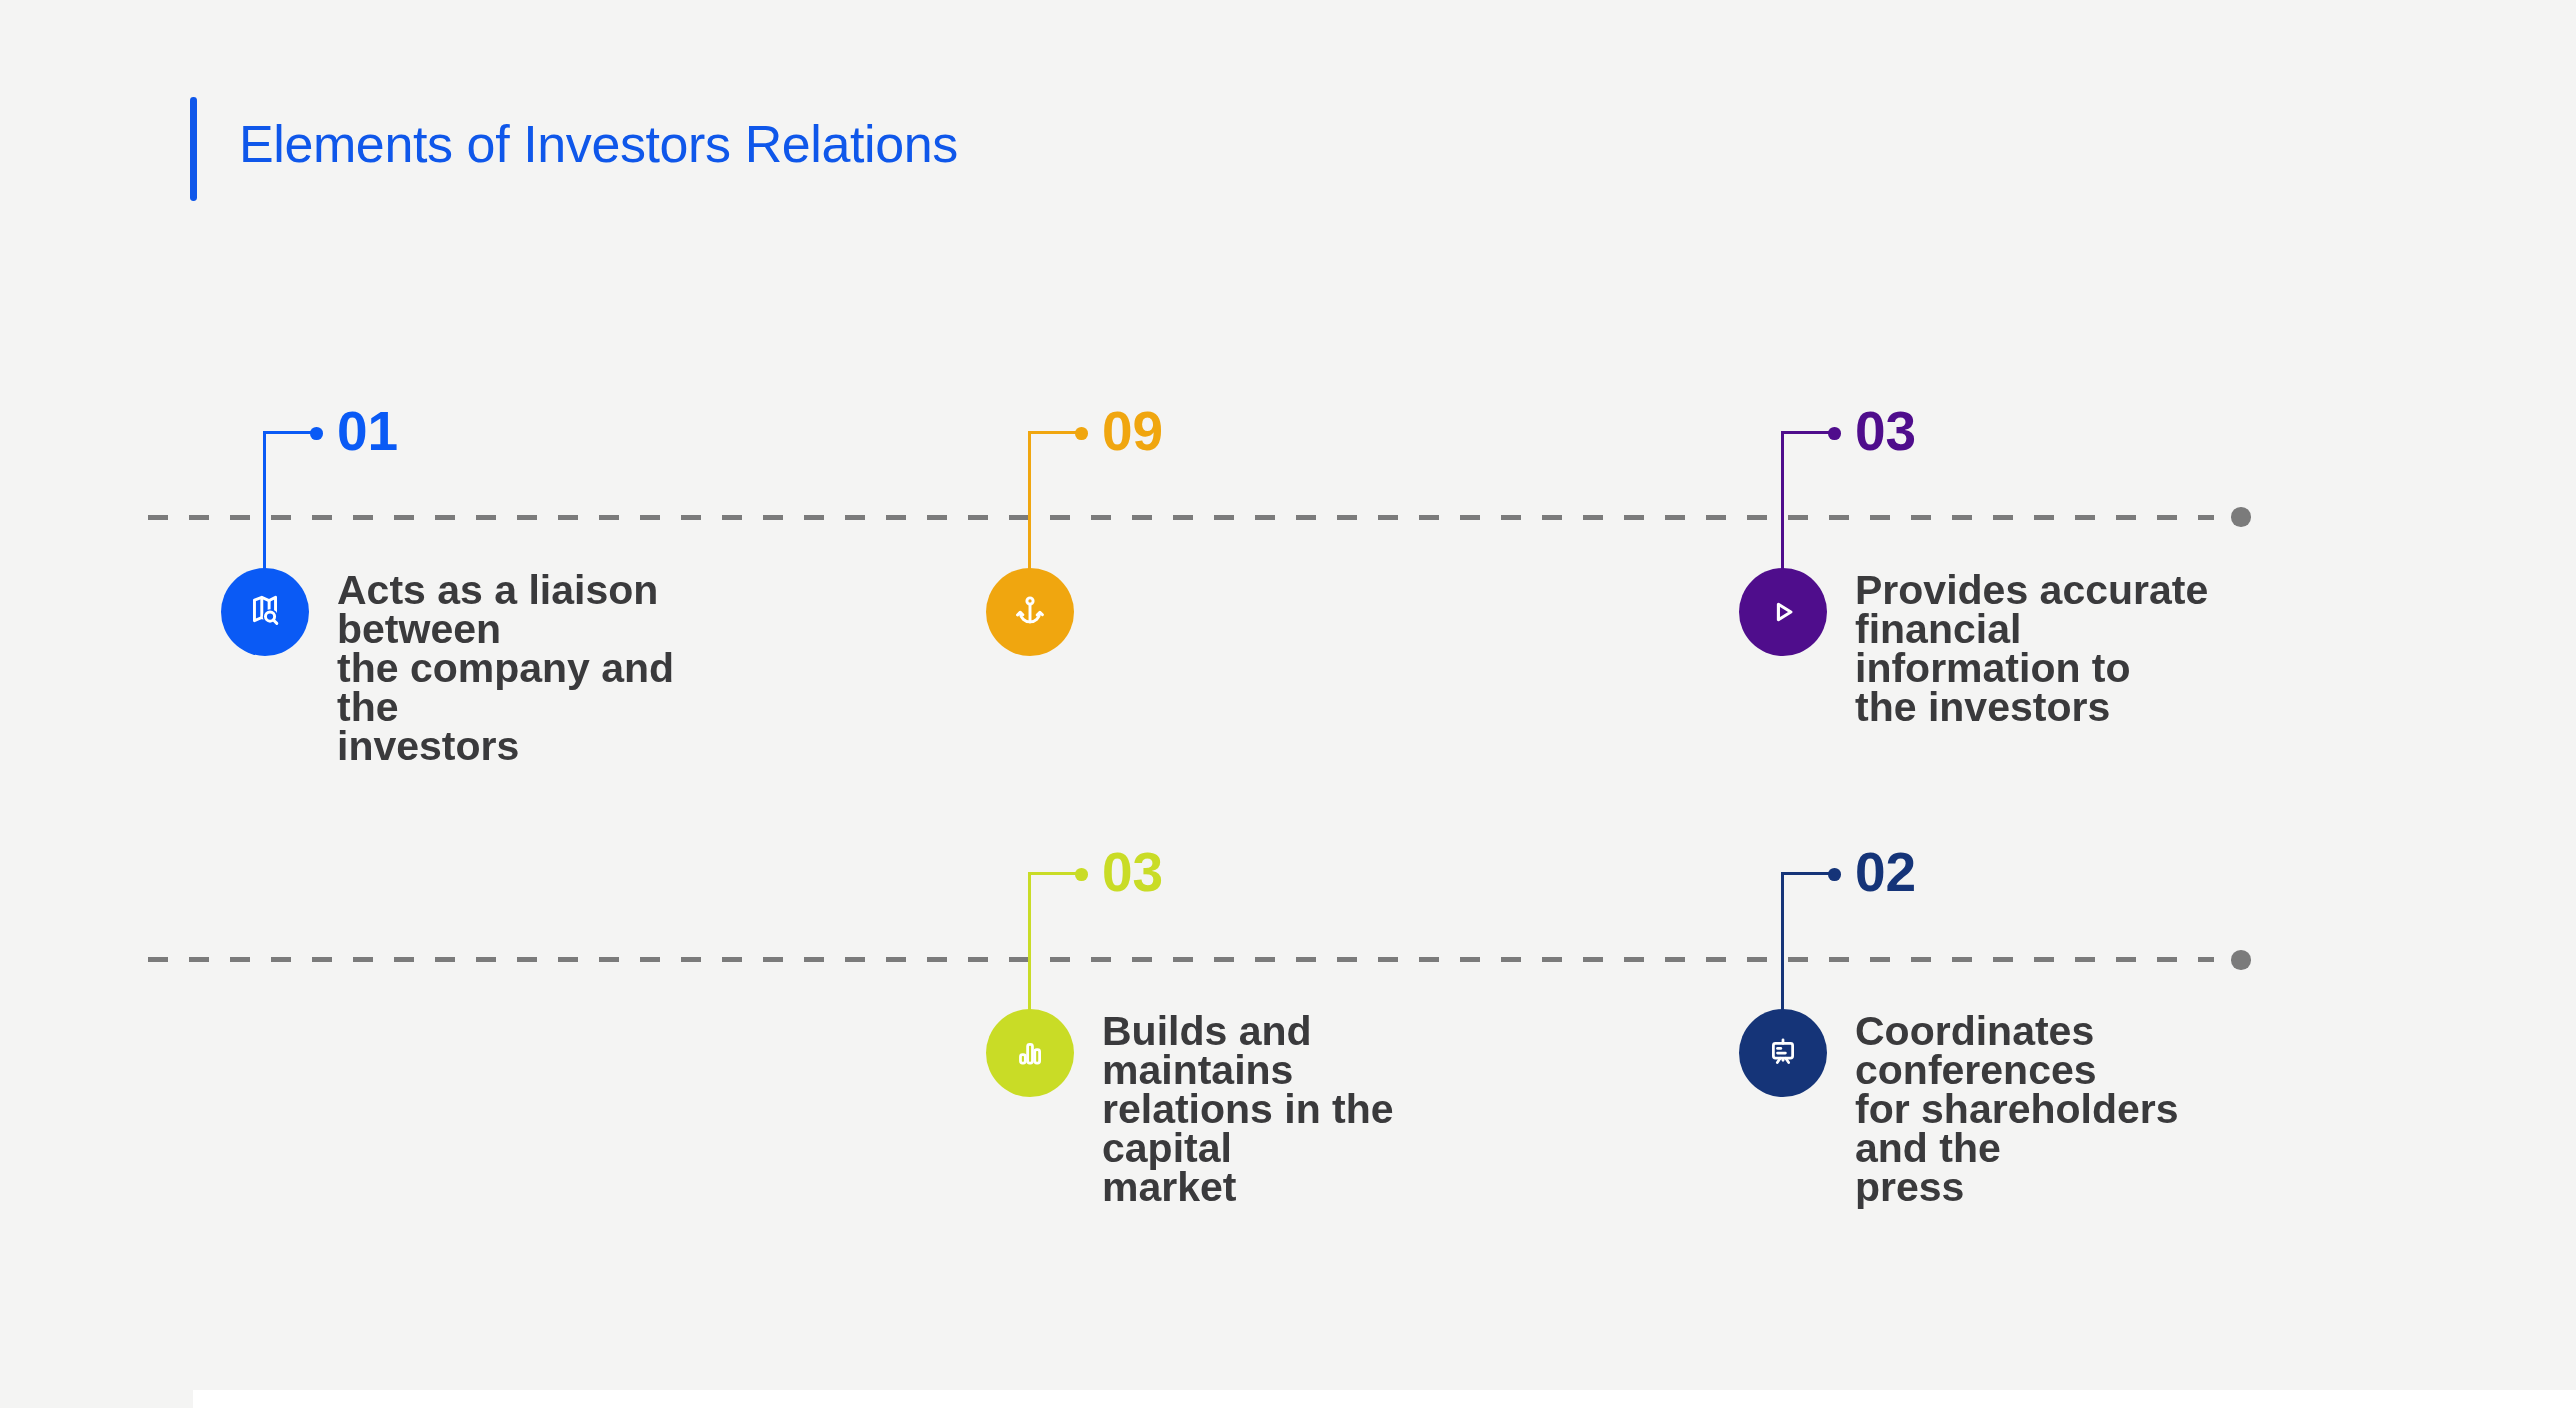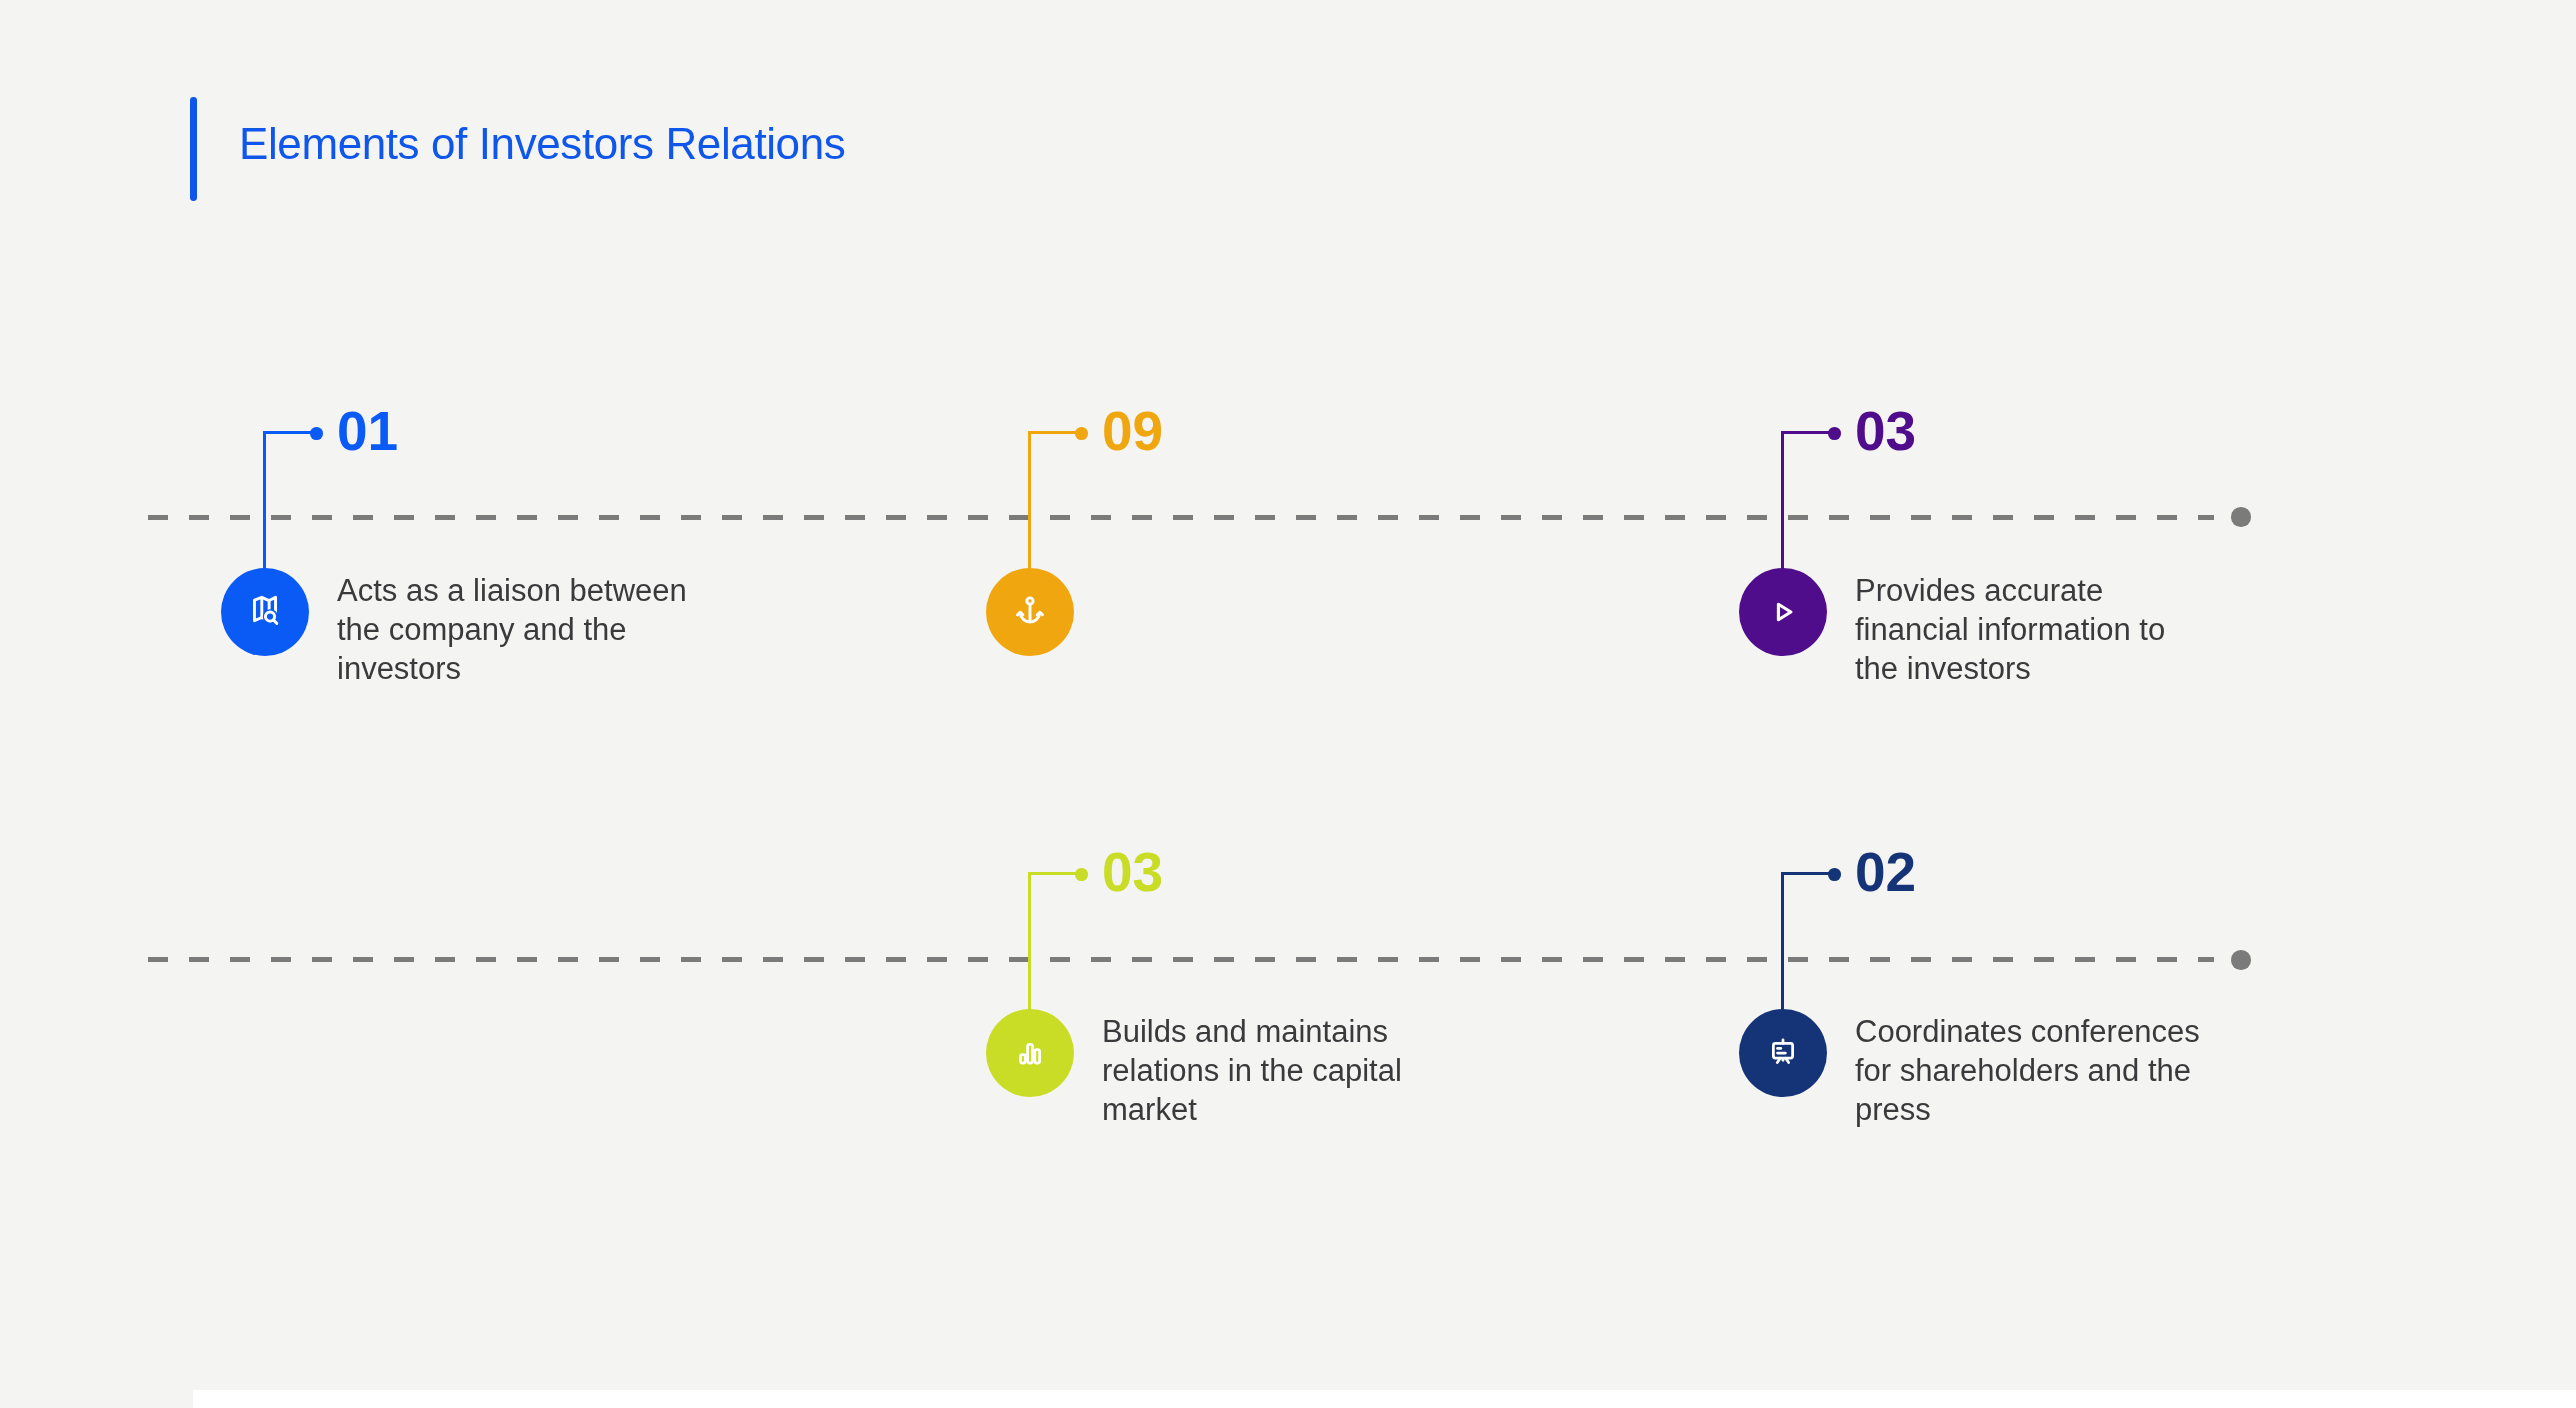--- a/index.html
+++ b/index.html
@@ -10,21 +10,21 @@
     overflow:hidden;
     font-family:"Liberation Sans", sans-serif;
   }
   
   .title-bar{
     position:absolute;left:190px;top:97px;width:6.8px;height:104px;
     border-radius:3.4px;background:var(--accent,#0F57EA);
   }
   .page-title{
     position:absolute;left:239px;top:112px;
-    font-size:44px;line-height:64px;font-weight:500;letter-spacing:-0.4px;
+    font-size:52px;line-height:64px;font-weight:500;letter-spacing:-0.4px;
     color:var(--accent,#0F57EA);white-space:nowrap;
   }
   
   .dash-line{
     position:absolute;left:148px;width:2066px;height:5.1px;
     background:repeating-linear-gradient(90deg,
       var(--dash,#7B7B7B) 0px, var(--dash,#7B7B7B) 19.5px,
       transparent 19.5px, transparent 41px);
   }
   .dash-row-1{top:515px;}
@@ -55,21 +55,21 @@
     color:var(--accent);white-space:nowrap;
   }
   .item .icon-circle{
     position:absolute;left:-42px;top:137px;width:88px;height:88px;border-radius:50%;
     background:var(--accent);
     display:flex;align-items:center;justify-content:center;
   }
   .item .icon-circle svg{width:44px;height:44px;display:block;}
   .item .desc{
     position:absolute;left:74px;top:140px;width:372px;
-    font-size:31px;line-height:39px;font-weight:400;
+    font-size:41px;line-height:39px;font-weight:700;
     color:var(--text,#3A3A3C);white-space:pre-line;
   }
   
   .pos-r1c1{left:263px;top:431px;}
   .pos-r1c2{left:1028px;top:431px;}
   .pos-r1c3{left:1781px;top:431px;}
   .pos-r2c1{left:263px;top:872px;}
   .pos-r2c2{left:1028px;top:872px;}
   .pos-r2c3{left:1781px;top:872px;}
   .bottom-strip{

